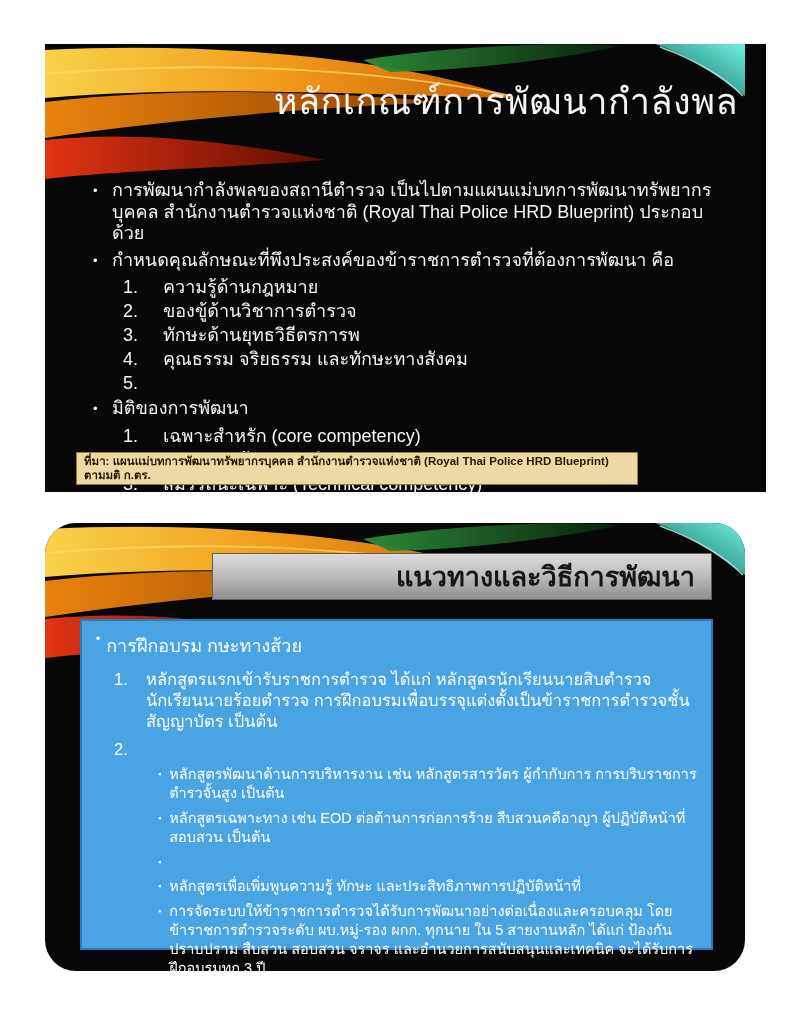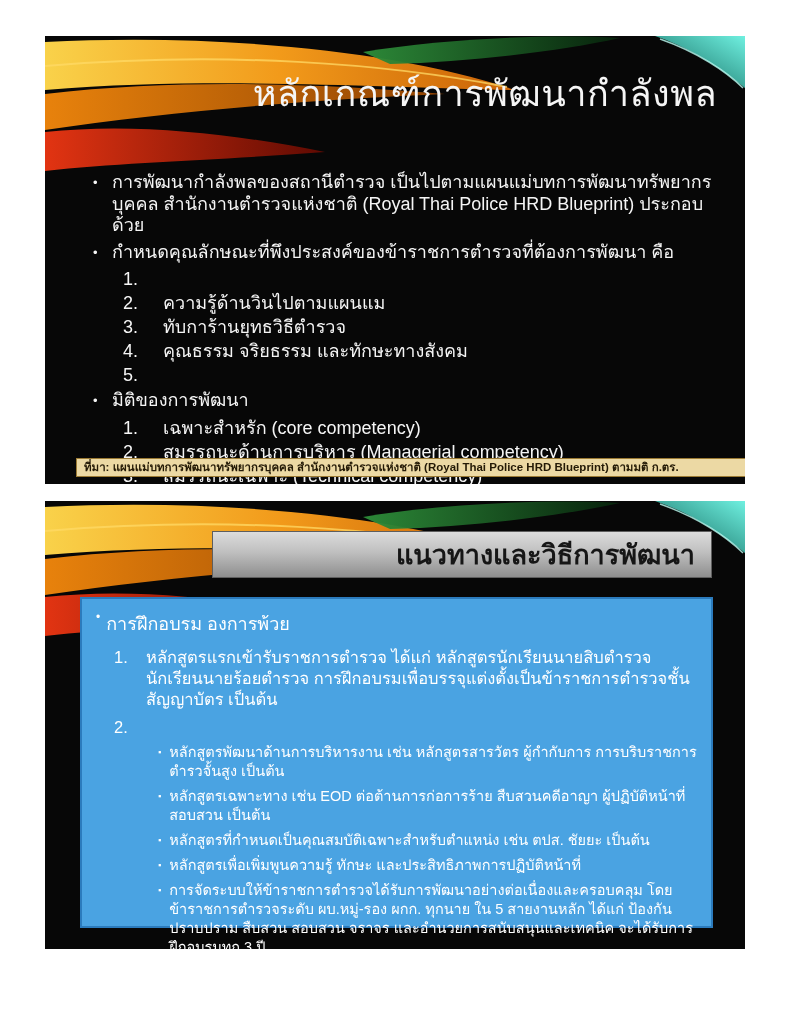--- a/index.html
+++ b/index.html
@@ -1,31 +1,31 @@
 <!DOCTYPE html>
 <html style="--slide_bg: #070707; --text_light: #f5f5f5; --footer_bg: #ecd9a4; --footer_text: #241a06; --panel_blue: #4aa3e2; --panel_border: #2b7bbd;"><head>
 <meta charset="utf-8">
 <style>
   html,body{margin:0;padding:0;background:#ffffff;}
   .page{position:relative;width:791px;height:1024px;background:#ffffff;overflow:hidden;
         font-family:"Liberation Sans","DejaVu Sans",sans-serif;}
   .slide{position:absolute;left:45px;width:700px;height:448px;background:var(--slide_bg,#070707);overflow:hidden;}
-  #slide1{top:36px;}
-  #slide2{top:501px;}
+  #slide1{top:44px;padding-left:21px;}
+  #slide2{top:523px;border-radius:31px;}
   .art{position:absolute;top:0;left:0;display:block;z-index:1;}
 
   
   .s1-title{position:absolute;top:38px;left:120px;right:28px;text-align:right;z-index:2;
             font-size:36px;line-height:1.1;color:var(--text_light,#f5f5f5);letter-spacing:.5px;white-space:nowrap;}
   .s1-body{position:absolute;top:136px;left:48px;width:625px;z-index:2;color:var(--text_light,#f5f5f5);}
   .b-row{display:flex;gap:9px;font-size:18px;line-height:21.5px;margin-bottom:5px;}
   .b-dot{flex:none;width:10px;font-size:13px;line-height:21.5px;}
   .n-row{display:flex;margin-left:30px;font-size:18px;line-height:22px;margin-bottom:2px;}
   .n-num{flex:none;width:40px;}
-  .s1-footer{position:absolute;left:31px;bottom:7px;width:680px;z-index:3;box-sizing:border-box;
+  .s1-footer{position:absolute;left:31px;bottom:7px;width:562px;z-index:3;box-sizing:border-box;
              background:var(--footer_bg,#ecd9a4);border:1px solid #9b7a33;color:var(--footer_text,#241a06);
              font-size:11.5px;font-weight:bold;line-height:13.5px;padding:2px 7px;}
 
   
   .title-box{position:absolute;left:167px;top:30px;width:500px;height:47px;z-index:3;box-sizing:border-box;
              background:linear-gradient(180deg,#dcdcdc 0%,#bfbfbf 45%,#8e8e8e 100%);
              border:1px solid #5e5e5e;display:flex;align-items:center;justify-content:flex-end;
              padding-right:16px;font-size:27px;font-weight:bold;color:#161616;white-space:nowrap;}
   .panel{position:absolute;left:35px;top:96px;width:633px;height:331px;z-index:2;box-sizing:border-box;
          background:var(--panel_blue,#4aa3e2);border:2px solid var(--panel_border,#2b7bbd);
@@ -82,28 +82,29 @@
       <div class="b-row">
         <span class="b-dot">•</span>
         <span>การพัฒนากำลังพลของสถานีตำรวจ เป็นไปตามแผนแม่บทการพัฒนาทรัพยากรบุคคล สำนักงานตำรวจแห่งชาติ (Royal Thai Police HRD Blueprint) ประกอบด้วย</span>
       </div>
       <div class="b-row">
         <span class="b-dot">•</span>
         <span>กำหนดคุณลักษณะที่พึงประสงค์ของข้าราชการตำรวจที่ต้องการพัฒนา คือ</span>
       </div>
       <div class="n-row">
         <span class="n-num">1.</span>
+        <span>ความรู้ด้านกฎหมาย</span>
       </div>
       <div class="n-row">
         <span class="n-num">2.</span>
-        <span>ความรู้ด้านวินไปตามแผนแม</span>
+        <span>ของขู้ด้านวิชาการตำรวจ</span>
       </div>
       <div class="n-row">
         <span class="n-num">3.</span>
-        <span>ทับการ้านยุทธวิธีตำรวจ</span>
+        <span>ทักษะด้านยุทธวิธีตรการพ</span>
       </div>
       <div class="n-row">
         <span class="n-num">4.</span>
         <span>คุณธรรม จริยธรรม และทักษะทางสังคม</span>
       </div>
       <div class="n-row">
         <span class="n-num">5.</span>
       </div>
       <div class="b-row" style="margin-top:4px;">
         <span class="b-dot">•</span>
@@ -140,40 +141,39 @@
       <path d="M615 3 C 652 16, 681 35, 698 52" stroke="#bdfff5" stroke-width="1.5" fill="none" opacity="0.8"></path>
     </svg>
 
     <div class="title-box">
       <span>แนวทางและวิธีการพัฒนา</span>
     </div>
 
     <div class="panel">
       <div class="p-head">
         <span class="p-head-dot">•</span>
-        <span>การฝึกอบรม องการพ้วย</span>
+        <span>การฝึกอบรม กษะทางส้วย</span>
       </div>
       <div class="p-num-row">
         <span class="p-num">1.</span>
         <span>หลักสูตรแรกเข้ารับราชการตำรวจ ได้แก่ หลักสูตรนักเรียนนายสิบตำรวจ นักเรียนนายร้อยตำรวจ การฝึกอบรมเพื่อบรรจุแต่งตั้งเป็นข้าราชการตำรวจชั้นสัญญาบัตร เป็นต้น</span>
       </div>
       <div class="p-num-row" style="margin-bottom:5px;">
         <span class="p-num">2.</span>
       </div>
       <div class="sub-row">
         <span class="sub-dot">▪</span>
         <span>หลักสูตรพัฒนาด้านการบริหารงาน เช่น หลักสูตรสารวัตร ผู้กำกับการ การบริบราชการตำรวจั้นสูง เป็นต้น</span>
       </div>
       <div class="sub-row">
         <span class="sub-dot">▪</span>
         <span>หลักสูตรเฉพาะทาง เช่น EOD ต่อต้านการก่อการร้าย สืบสวนคดีอาญา ผู้ปฏิบัติหน้าที่สอบสวน เป็นต้น</span>
       </div>
       <div class="sub-row">
         <span class="sub-dot">▪</span>
-        <span>หลักสูตรที่กำหนดเป็นคุณสมบัติเฉพาะสำหรับตำแหน่ง เช่น ตปส. ชัยยะ เป็นต้น</span>
       </div>
       <div class="sub-row">
         <span class="sub-dot">▪</span>
         <span>หลักสูตรเพื่อเพิ่มพูนความรู้ ทักษะ และประสิทธิภาพการปฏิบัติหน้าที่</span>
       </div>
       <div class="sub-row">
         <span class="sub-dot">▪</span>
         <span>การจัดระบบให้ข้าราชการตำรวจได้รับการพัฒนาอย่างต่อเนื่องและครอบคลุม โดยข้าราชการตำรวจระดับ ผบ.หมู่-รอง ผกก. ทุกนาย ใน 5 สายงานหลัก ได้แก่ ป้องกันปราบปราม สืบสวน สอบสวน จราจร และอำนวยการสนับสนุนและเทคนิค จะได้รับการฝึกอบรมทุก 3 ปี</span>
       </div>
 

